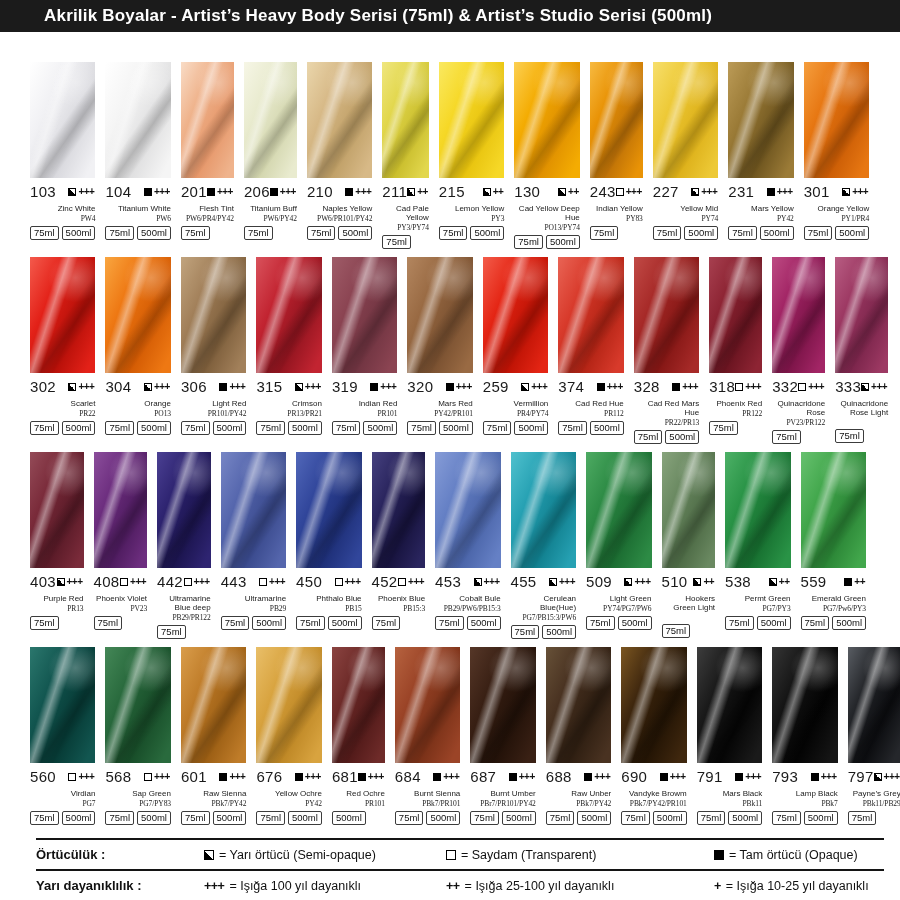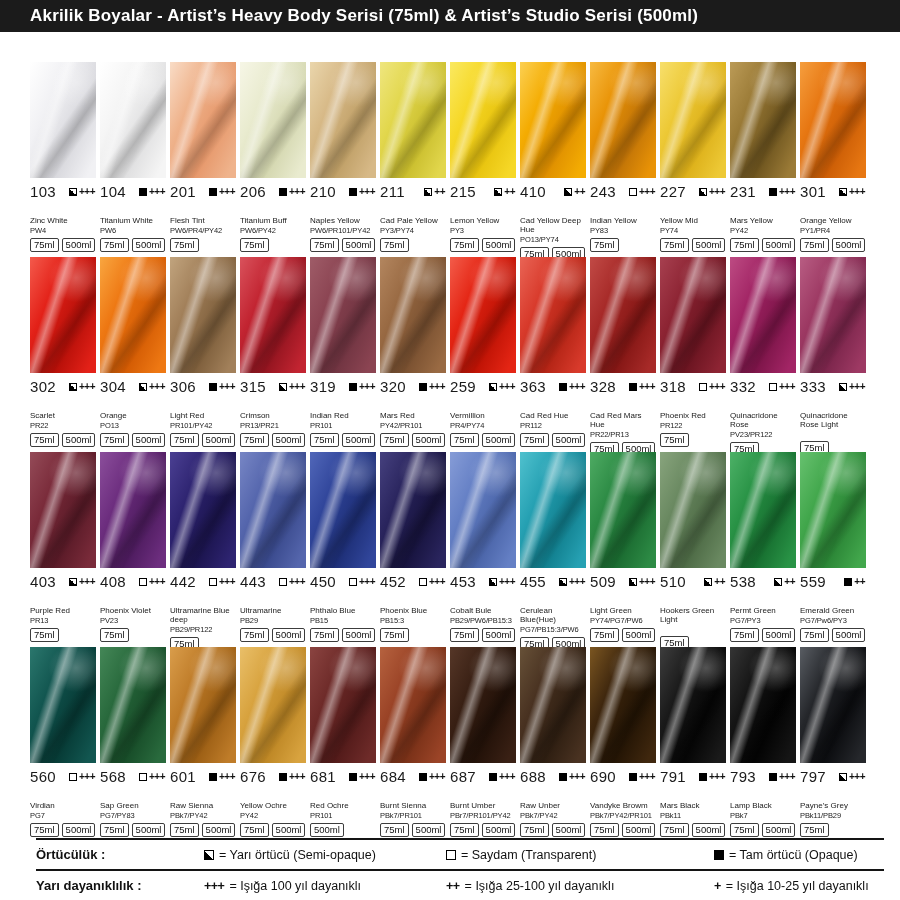--- a/index.html
+++ b/index.html
@@ -1,41 +1,41 @@
 <!DOCTYPE html>
 <html><head>
 <meta charset="utf-8">
 <style>
   * { margin:0; padding:0; box-sizing:border-box; }
   html,body { width:900px; height:900px; }
   body { font-family:"Liberation Sans","DejaVu Sans",sans-serif; background:#fff; color:#111; overflow:hidden; }
   .page { position:relative; width:900px; height:900px; background:#fff; }
 
   .titlebar { height:32px; background:#1b1b1b; color:#fff; display:flex; align-items:center;
-              padding-left:30px; font-size:17px; font-weight:bold; letter-spacing:.2px; }
+              padding-left:44px; font-size:17px; font-weight:bold; letter-spacing:.2px; }
 
   .grid { position:absolute; left:30px; top:62px; width:836px; }
-  .prow { display:grid; grid-template-columns:repeat(12,1fr); column-gap:4px; height:195px; }
+  .prow { display:grid; grid-template-columns:repeat(12,1fr); column-gap:10px; height:195px;text-align:right; }
   .cell { overflow:visible; }
   .swatch { height:116px; position:relative; overflow:hidden; }
   .swatch::before { content:""; position:absolute; inset:0;
      background:
        linear-gradient(108deg, rgba(255,255,255,0) 30%, rgba(255,255,255,.42) 38%, rgba(255,255,255,0) 47%),
        linear-gradient(125deg, rgba(0,0,0,0) 52%, rgba(0,0,0,.20) 62%, rgba(0,0,0,0) 72%),
        radial-gradient(60% 30% at 70% 18%, rgba(255,255,255,.28), rgba(255,255,255,0) 70%); }
   .head { margin-top:5px; display:flex; justify-content:space-between; align-items:center; padding-right:1px; }
   .num { font-size:15px; letter-spacing:.3px; color:#1a1a1a; }
   .marks { display:flex; align-items:center; gap:2px; }
   .sym { width:8px; height:8px; border:1px solid #000; display:inline-block; flex:none; background:#fff; }
   .sym.opaque { background:#000; }
   .sym.semi-opaque { background:linear-gradient(45deg,#000 50%,#fff 50%); }
   .sym.transparent { background:#fff; }
   .lf { font-size:10px; font-weight:bold; letter-spacing:-.5px; }
-  .pname { font-size:8px; line-height:1.15; margin-top:16px; min-height:9px; color:#1a1a1a; }
-  .pig { font-size:7.5px; margin-top:1px; color:#222; min-height:8px; letter-spacing:-.1px; }
+  .pname { font-size:8px; line-height:1.15; margin-top:4px; min-height:9px; color:#1a1a1a; }
+  .pig { font-size:7.5px; margin-top:1px; color:#222; min-height:8px; letter-spacing:-.1px;font-family:Liberation Serif, serif; }
   .sizes { margin-top:3px; display:flex; gap:3px; }
   .size-box { font-size:9.5px; border:1px solid #3c3c3c; border-radius:2px; padding:0 3px 1px; white-space:nowrap; color:#111; }
 
   .legend { position:absolute; left:0; right:4px; top:838px; }
   .lrule { border-top:2px solid #141414; margin-left:36px; margin-right:12px; }
   .lrow { display:grid; grid-template-columns:168px 242px 268px auto; align-items:center;
           padding:7px 0 7px 36px; }
   .llabel { font-weight:bold; font-size:13px; }
   .litem { font-size:12.5px; display:flex; align-items:center; gap:5px; }
   .litem .sym { width:10px; height:10px; }
@@ -161,21 +161,21 @@
     <div class="pig">PY3</div>
     <div class="sizes">
             <span class="size-box">75ml</span>
             <span class="size-box">500ml</span>
           </div>
   </div>
 
   <div class="cell">
     <div class="swatch" style="background: linear-gradient(115deg, rgb(252, 208, 82) 0%, rgb(244, 172, 2) 32%, rgb(222, 142, 0) 64%, rgb(244, 172, 2) 92%);"></div>
     <div class="head">
-      <span class="num">410</span>
+      <span class="num">130</span>
       <span class="marks">
         <span class="sym semi-opaque"></span>
         <span class="lf">++</span>
       </span>
     </div>
     <div class="pname">Cad Yellow Deep Hue</div>
     <div class="pig">PO13/PY74</div>
     <div class="sizes">
             <span class="size-box">75ml</span>
             <span class="size-box">500ml</span>
@@ -365,21 +365,21 @@
     <div class="pig">PR4/PY74</div>
     <div class="sizes">
             <span class="size-box">75ml</span>
             <span class="size-box">500ml</span>
           </div>
   </div>
 
   <div class="cell">
     <div class="swatch" style="background: linear-gradient(115deg, rgb(233, 100, 85) 0%, rgb(216, 58, 43) 32%, rgb(178, 35, 20) 64%, rgb(216, 58, 43) 92%);"></div>
     <div class="head">
-      <span class="num">363</span>
+      <span class="num">374</span>
       <span class="marks">
         <span class="sym opaque"></span>
         <span class="lf">+++</span>
       </span>
     </div>
     <div class="pname">Cad Red Hue</div>
     <div class="pig">PR112</div>
     <div class="sizes">
             <span class="size-box">75ml</span>
             <span class="size-box">500ml</span>

